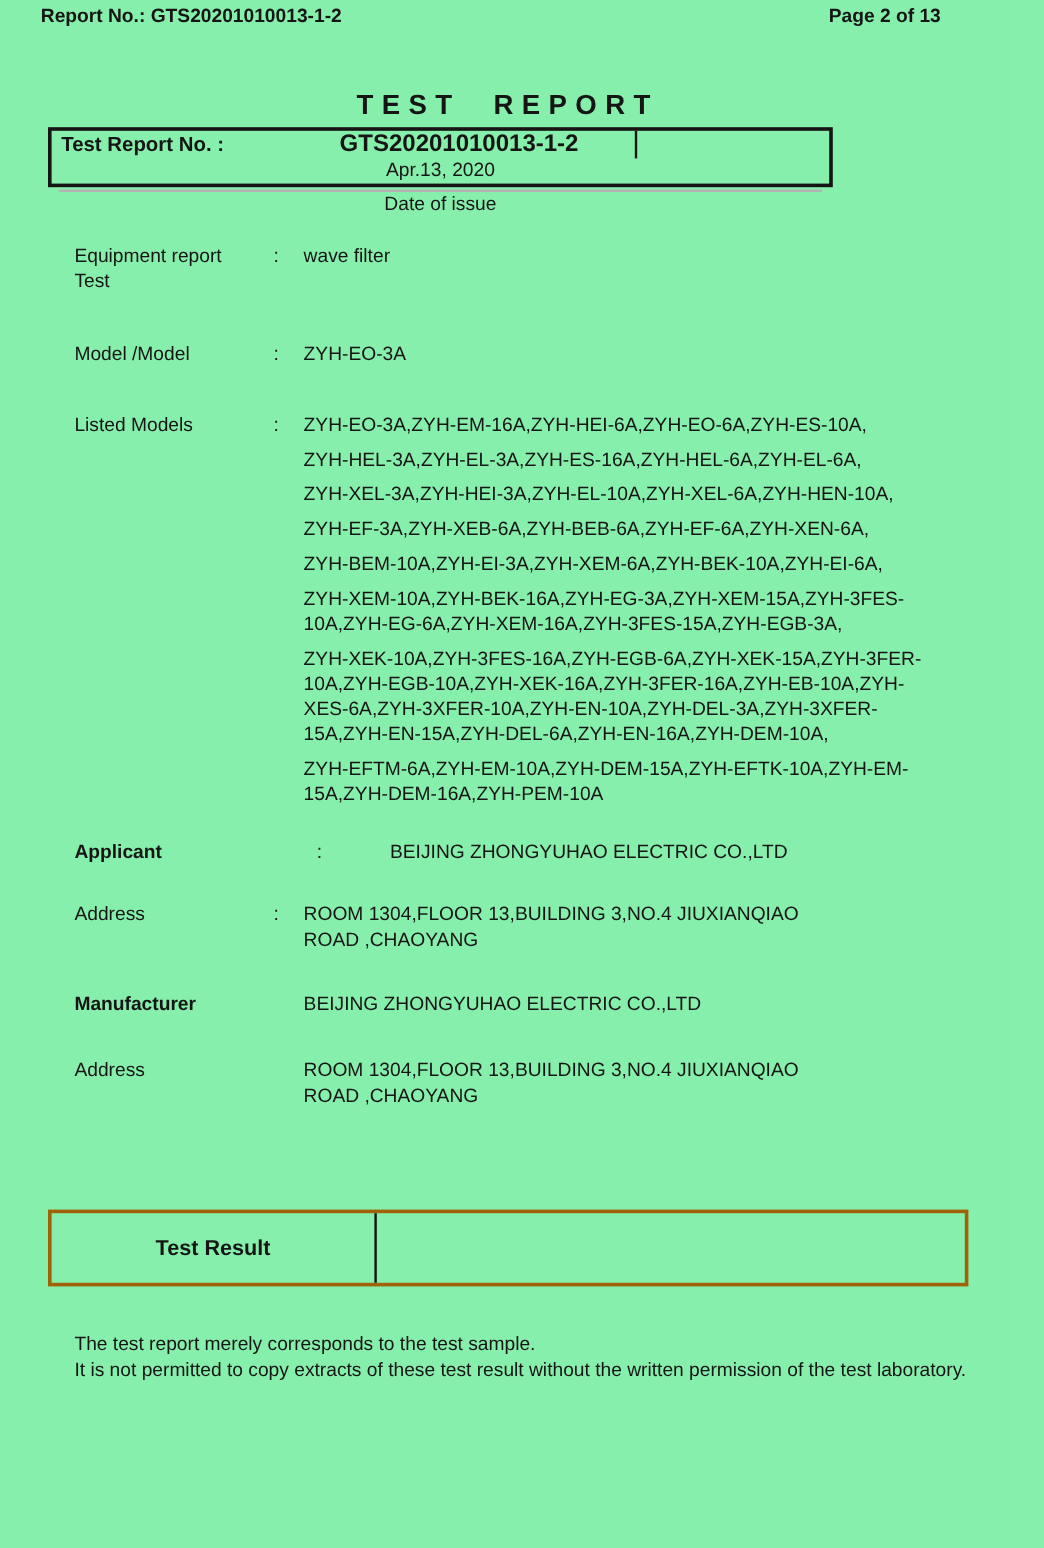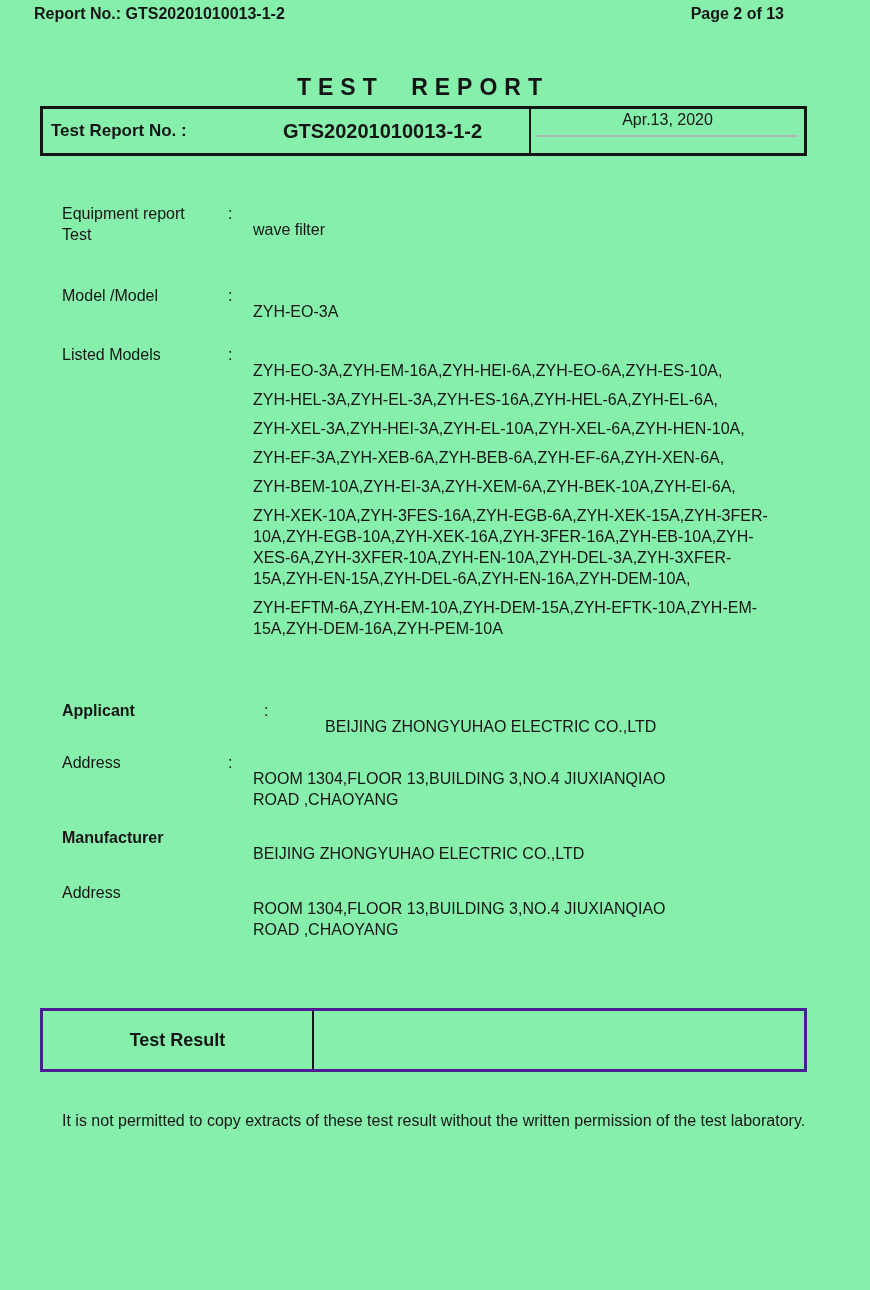--- a/index.html
+++ b/index.html
@@ -32,24 +32,25 @@
     font-weight: bold;
     letter-spacing: 7px;
     word-spacing: 14px;
     margin-top: 32px;
   }
 
   
   .report-table {
     position: absolute;
     top: 106px; left: 40px;
-    width: 767px; height: 50px;
+    width: 654px; height: 50px;
     border: 3px solid #151515;
     box-sizing: border-box;
     display: flex;
+    flex-direction: column;
   }
   .rt-left {
     width: 488px;
     border-right: 2px solid #151515;
     display: flex;
     align-items: center;
     padding-left: 8px;
     box-sizing: border-box;
   }
   .rt-label { font-size: 17px; font-weight: bold; width: 232px; }
@@ -66,39 +67,39 @@
     display: grid;
     grid-template-columns: 166px 25px 1fr;
     align-items: start;
     font-size: 16px;
     line-height: 21px;
   }
   .flabel { display: block; }
   .flabel.wrap { max-width: 130px; }
   .flabel.bold { font-weight: bold; }
   .fcolon { display: block; }
-  .fvalue { display: block; max-width: 515px; margin-top: 16px; }
+  .fvalue { display: block; max-width: 515px; }
   .fvalue .vline { display: block; }
   .mline { margin: 0 0 8px 0; }
   .mline:last-child { margin-bottom: 0; }
 
   .row-equipment { top: 203px; }
   .row-model     { top: 285px; }
   .row-listed    { top: 344px; }
   .row-applicant { top: 700px; gap: 36px; }
   .row-address1  { top: 752px; }
   .row-manufacturer { top: 827px; }
   .row-address2  { top: 882px; }
 
   
   .result-table {
     position: absolute;
     top: 1008px; left: 40px;
     width: 767px; height: 64px;
-    border: 3px solid #4c1d95;
+    border: 3px solid #a16207;
     box-sizing: border-box;
     display: flex;
   }
   .res-left {
     width: 271px;
     border-right: 2px solid #151515;
     display: flex; align-items: center; justify-content: center;
     font-size: 18px; font-weight: bold;
     box-sizing: border-box;
   }
@@ -132,20 +133,21 @@
   <div class="title">TEST REPORT</div>
 
   <div class="report-table">
     <div class="rt-left">
       <span class="rt-label">Test Report No. :</span>
       <span class="rt-number">GTS20201010013-1-2</span>
     </div>
     <div class="rt-right">
       <div class="rt-date">Apr.13, 2020</div>
       <div class="rt-divider"></div>
+      <div class="rt-caption">Date of issue</div>
     </div>
   </div>
 
   <div class="frow row-equipment">
     <span class="flabel wrap">Equipment report Test</span>
     <span class="fcolon">:</span>
     <span class="fvalue">wave filter</span>
   </div>
 
   <div class="frow row-model">
@@ -156,20 +158,21 @@
 
   <div class="frow row-listed">
     <span class="flabel">Listed Models</span>
     <span class="fcolon">:</span>
     <span class="fvalue">
       <span class="vline mline">ZYH-EO-3A,ZYH-EM-16A,ZYH-HEI-6A,ZYH-EO-6A,ZYH-ES-10A,</span>
       <span class="vline mline">ZYH-HEL-3A,ZYH-EL-3A,ZYH-ES-16A,ZYH-HEL-6A,ZYH-EL-6A,</span>
       <span class="vline mline">ZYH-XEL-3A,ZYH-HEI-3A,ZYH-EL-10A,ZYH-XEL-6A,ZYH-HEN-10A,</span>
       <span class="vline mline">ZYH-EF-3A,ZYH-XEB-6A,ZYH-BEB-6A,ZYH-EF-6A,ZYH-XEN-6A,</span>
       <span class="vline mline">ZYH-BEM-10A,ZYH-EI-3A,ZYH-XEM-6A,ZYH-BEK-10A,ZYH-EI-6A,</span>
+      <span class="vline mline">ZYH-XEM-10A,ZYH-BEK-16A,ZYH-EG-3A,ZYH-XEM-15A,ZYH-3FES-10A,ZYH-EG-6A,ZYH-XEM-16A,ZYH-3FES-15A,ZYH-EGB-3A,</span>
       <span class="vline mline">ZYH-XEK-10A,ZYH-3FES-16A,ZYH-EGB-6A,ZYH-XEK-15A,ZYH-3FER-10A,ZYH-EGB-10A,ZYH-XEK-16A,ZYH-3FER-16A,ZYH-EB-10A,ZYH-XES-6A,ZYH-3XFER-10A,ZYH-EN-10A,ZYH-DEL-3A,ZYH-3XFER-15A,ZYH-EN-15A,ZYH-DEL-6A,ZYH-EN-16A,ZYH-DEM-10A,</span>
       <span class="vline mline">ZYH-EFTM-6A,ZYH-EM-10A,ZYH-DEM-15A,ZYH-EFTK-10A,ZYH-EM-15A,ZYH-DEM-16A,ZYH-PEM-10A</span>
     </span>
   </div>
 
   <div class="frow row-applicant">
     <span class="flabel bold">Applicant</span>
     <span class="fcolon">:</span>
     <span class="fvalue">BEIJING ZHONGYUHAO ELECTRIC CO.,LTD</span>
   </div>
@@ -196,16 +199,17 @@
       <span class="vline">ROOM 1304,FLOOR 13,BUILDING 3,NO.4 JIUXIANQIAO</span>
       <span class="vline">ROAD ,CHAOYANG</span>
     </span>
   </div>
 
   <div class="result-table">
     <div class="res-left">Test Result</div>
   </div>
 
   <div class="notes">
+    <p class="n1">The test report merely corresponds to the test sample.</p>
     <p class="n2">It is not permitted to copy extracts of these test result without the written permission of the test laboratory.</p>
   </div>
 
 </div>
 
 </body></html>

